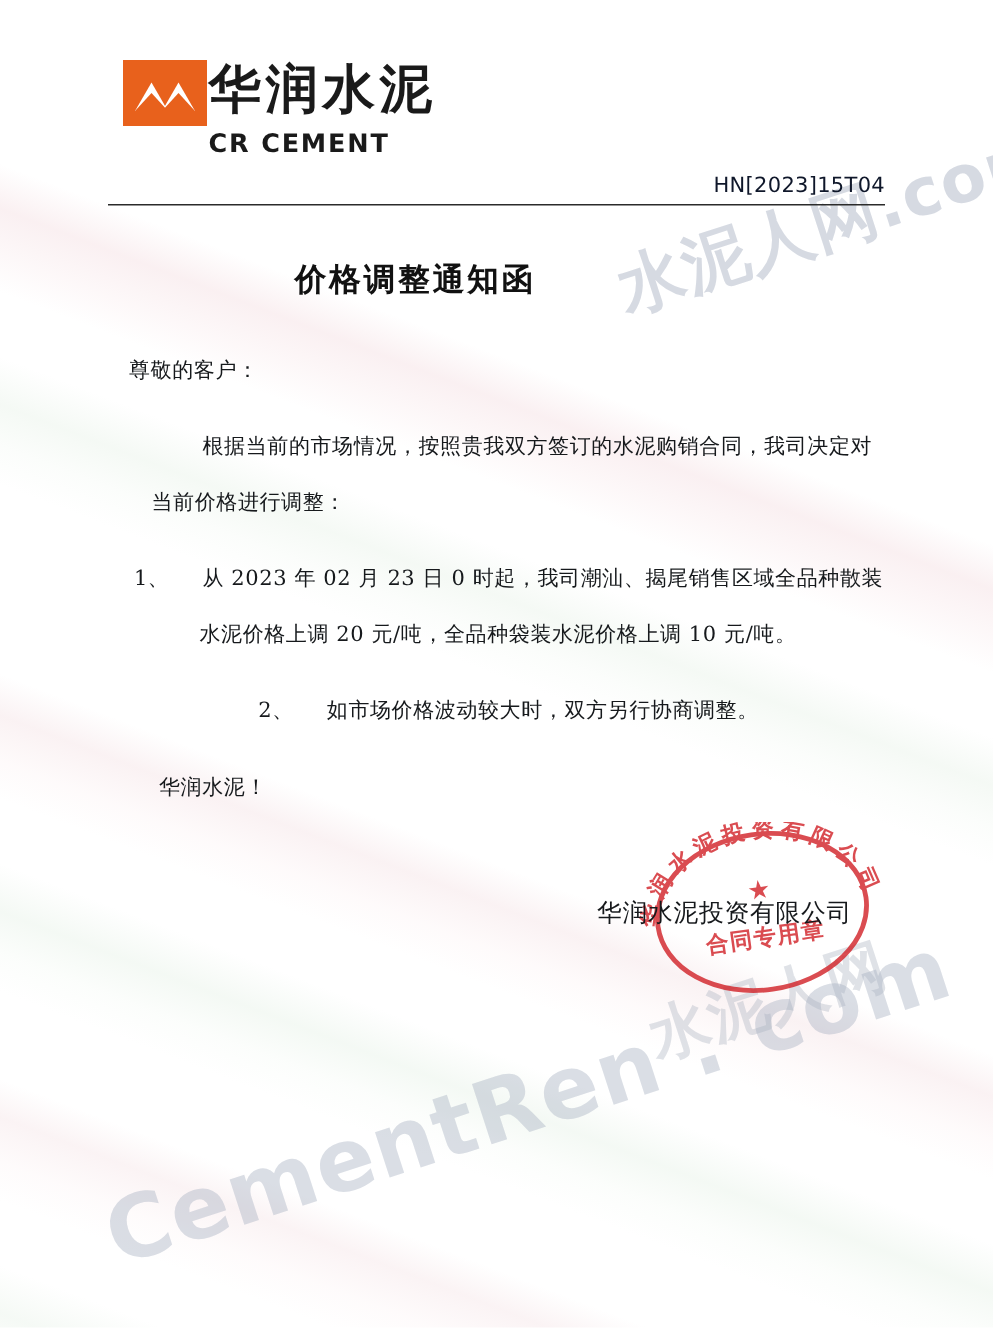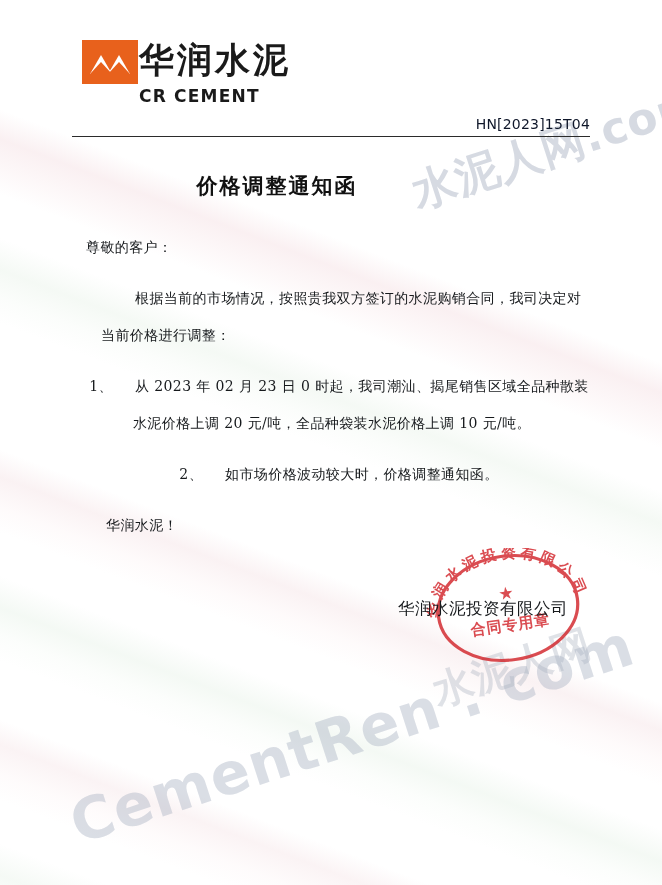--- a/index.html
+++ b/index.html
@@ -252,21 +252,21 @@
 
   <div class="doc-number">HN[2023]15T04</div>
   <div class="rule"></div>
 
   <div class="title">价格调整通知函</div>
 
   <div class="body">
     <p class="p-salutation">尊敬的客户：</p>
     <p class="p-indent">根据当前的市场情况，按照贵我双方签订的水泥购销合同，我司决定对当前价格进行调整：</p>
     <p class="p-item"><span class="num">1、</span><span>从 2023 年 02 月 23 日 0 时起，我司潮汕、揭尾销售区域全品种散装水泥价格上调 20 元/吨，全品种袋装水泥价格上调 10 元/吨。</span></p>
-    <p class="p-item"><span class="num">2、</span><span>如市场价格波动较大时，价格调整通知函。</span></p>
+    <p class="p-item"><span class="num">2、</span><span>如市场价格波动较大时，双方另行协商调整。</span></p>
     <p class="p-sub">华润水泥！</p>
   </div>
 
   <div class="stamp">
     <svg width="184" height="120" viewBox="0 0 184 120" aria-hidden="true">
       <defs>
         <path id="sealArc" d="M 22 62 A 70 52 0 1 1 162 62"></path>
         <path id="sealArcBottom" d="M 32 66 A 60 44 0 0 0 152 66"></path>
       </defs>
       <g transform="rotate(-8 92 60)" opacity="0.82">

